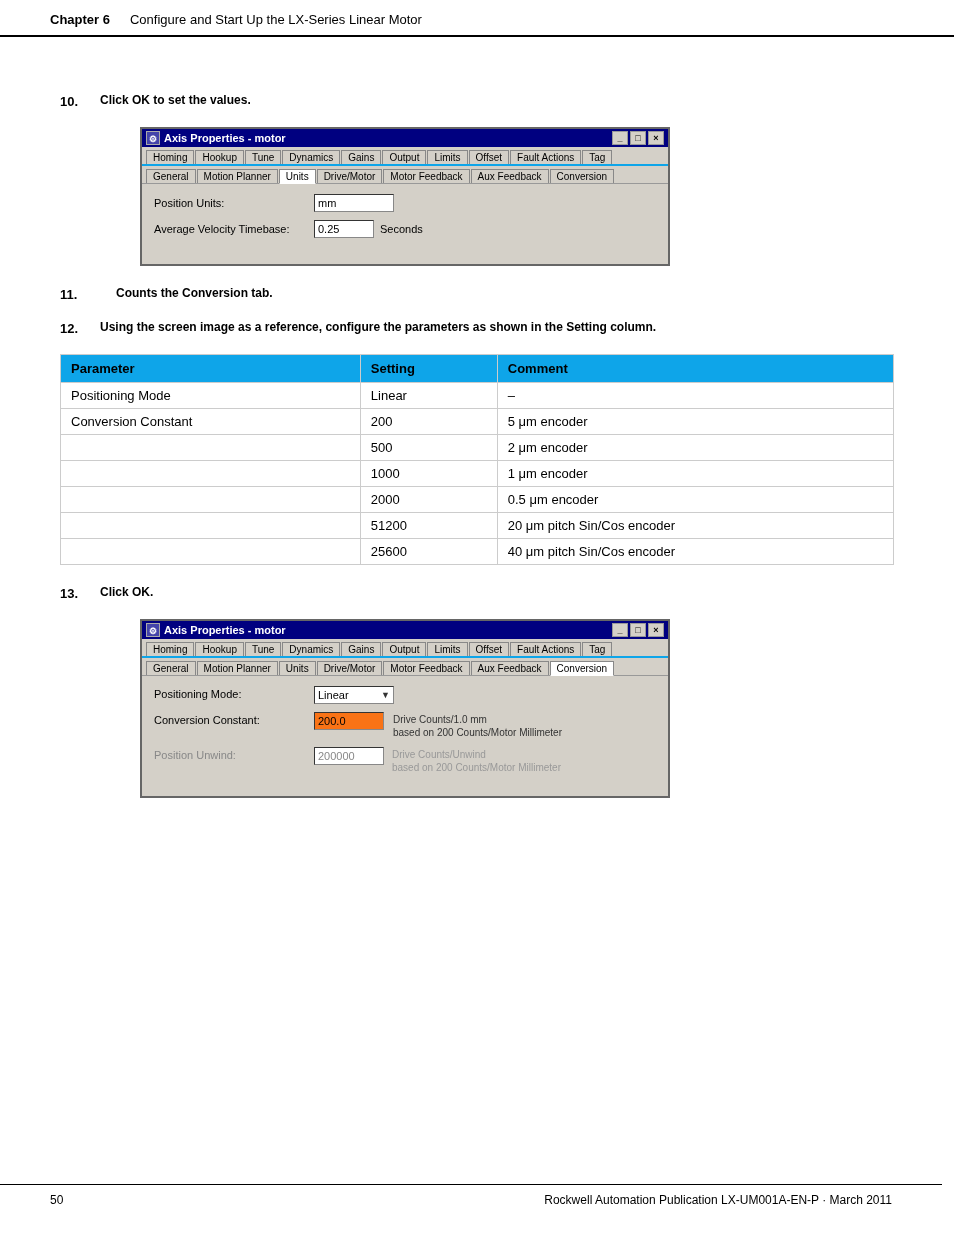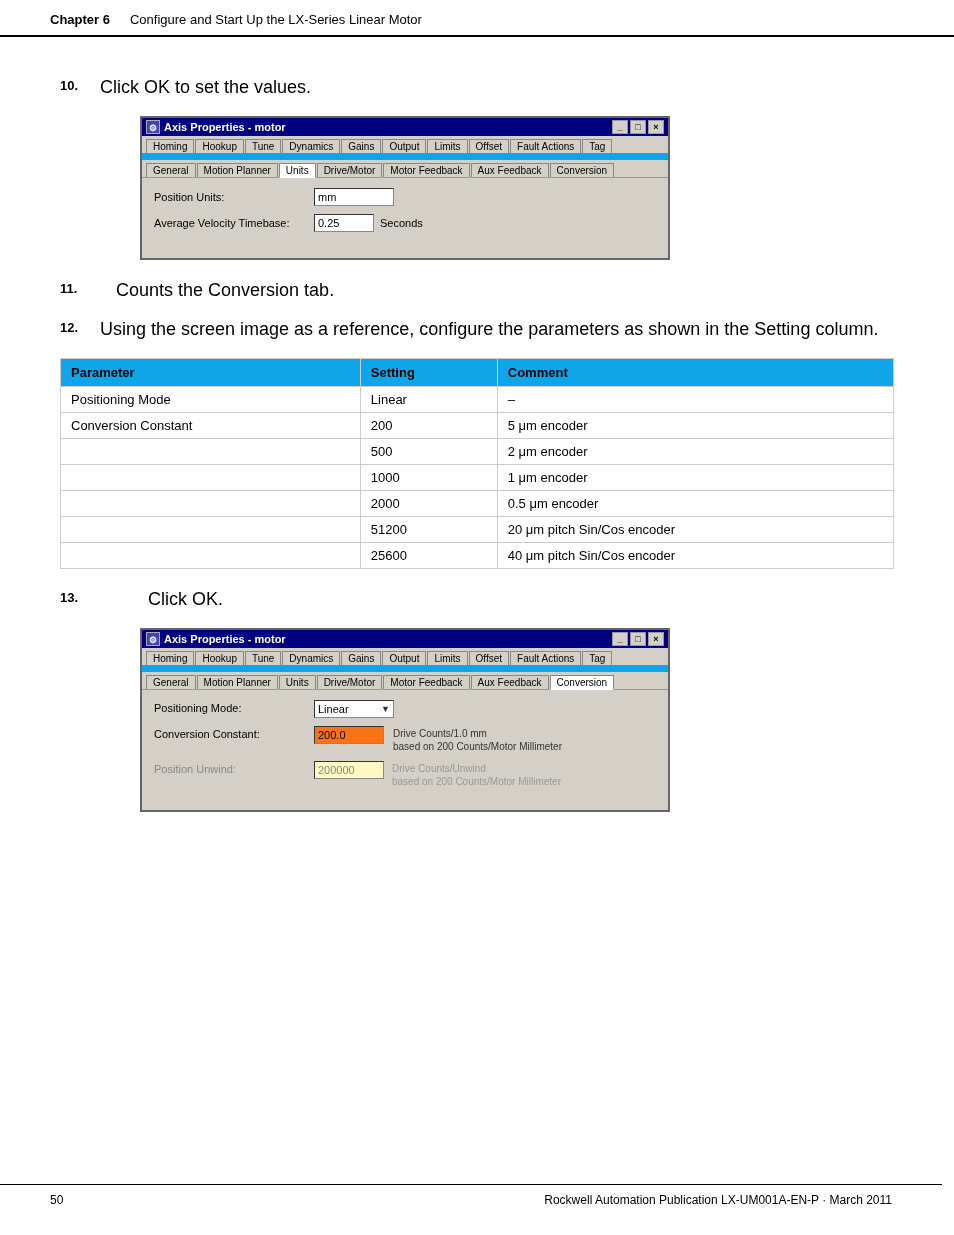--- a/index.html
+++ b/index.html
@@ -19,21 +19,21 @@
       padding: 0;
       position: relative;
     }
 
     
     .page-header {
       display: flex;
       align-items: flex-end;
       padding: 12px 50px 8px 50px;
       border-bottom: 2px solid #000;
-      margin-bottom: 0;
+      margin-bottom: 16px;
     }
     .header-chapter {
       font-size: 13px;
       font-weight: bold;
     }
     .header-title {
       font-size: 13px;
       margin-left: 20px;
     }
 
@@ -48,22 +48,22 @@
       margin-bottom: 18px;
       align-items: flex-start;
     }
     .step-number {
       font-weight: bold;
       font-size: 13px;
       min-width: 40px;
       padding-top: 1px;
     }
     .step-text-bold {
-      font-weight: normal;
-      font-size: 18px;
+      font-weight: bold;
+      font-size: 12px;
     }
 
     
     .dialog-wrapper {
       margin-left: 80px;
       margin-bottom: 20px;
       margin-top: 8px;
     }
     .dialog-box {
       border: 2px solid #666;
@@ -106,21 +106,21 @@
       line-height: 12px;
       color: #000;
       cursor: pointer;
     }
     .dialog-tabs {
       background: #d4d0c8;
       padding: 3px 4px 0 4px;
       display: flex;
       flex-wrap: wrap;
       gap: 1px;
-      border-bottom: 7px solid #0ea5e9;
+      border-bottom: 2px solid #0ea5e9;
     }
     .dialog-tab {
       background: #d4d0c8;
       border: 1px solid #888;
       border-bottom: none;
       padding: 1px 6px;
       font-size: 10px;
       cursor: pointer;
     }
     .dialog-tab.active {
@@ -216,21 +216,21 @@
     .dialog2-input {
       border: 1px inset #888;
       background: #f97316;
       height: 18px;
       width: 90px;
       font-size: 11px;
       padding: 1px 3px;
     }
     .dialog2-input-disabled {
       border: 1px inset #888;
-      background: #fef9c3;
+      background: #ffffff;
       height: 18px;
       width: 90px;
       font-size: 11px;
       padding: 5px 3px;
       color: #888;
     }
     .dialog2-desc {
       font-size: 10px;
       color: #333;
       margin-left: 9px;
@@ -381,21 +381,21 @@
     </tr>
             <tr>
       <td></td>
       <td>25600</td>
       <td>40 μm pitch Sin/Cos encoder</td>
     </tr>
           </tbody>
       </table>
     </div>
 
-    <div class="step" style="margin-top:10px;gap:48px;">
+    <div class="step" style="margin-top:10px;">
       <span class="step-number">13.</span>
       <span class="step-text-bold">Click OK.</span>
     </div>
 
     <div class="dialog-wrapper">
       <div class="dialog-box">
 
         <div class="dialog-titlebar">
           <div style="display:flex;align-items:center;">
             <span class="dialog-titlebar-icon">⚙</span>

